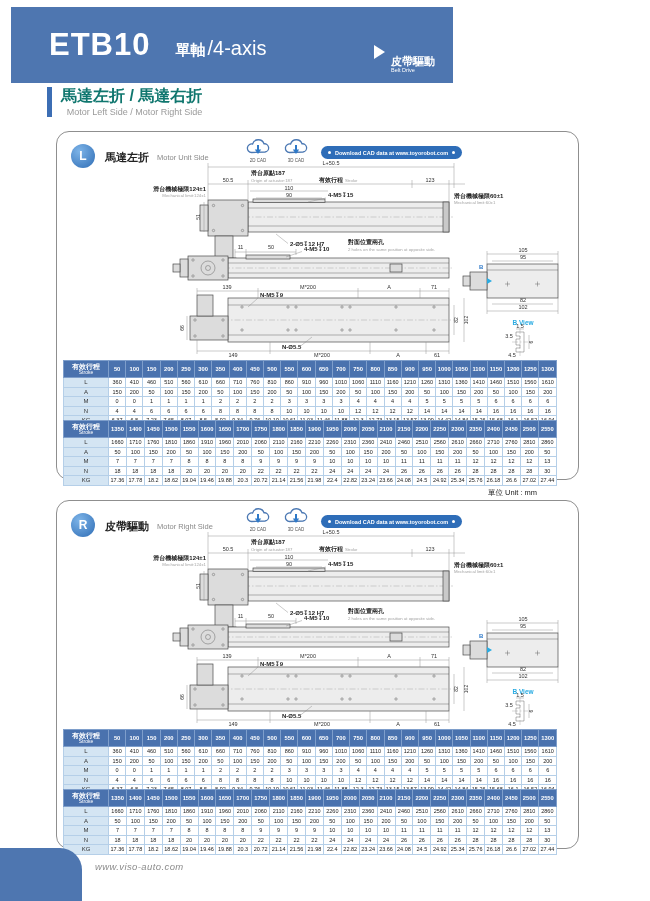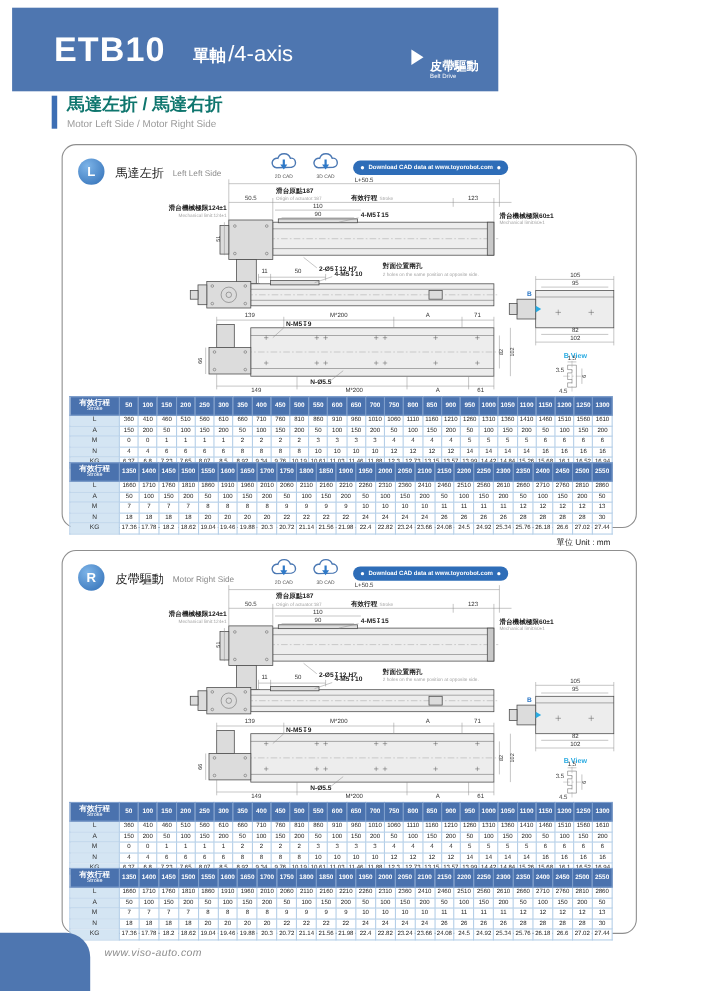--- a/index.html
+++ b/index.html
@@ -16,33 +16,33 @@
   .drive{position:absolute;right:18px;top:24px;display:flex;align-items:center;}
   .tri{width:0;height:0;border-left:11px solid #fff;border-top:7px solid transparent;
        border-bottom:7px solid transparent;margin-right:6px;}
   .dcol{display:flex;flex-direction:column;color:#fff;line-height:1.1;}
   .dcol b{font-size:11px;margin-top:24px;}
   .dcol i{font-style:normal;font-size:5.5px;}
 
   
   .sect{position:absolute;left:47px;top:87px;border-left:5px solid #3c6eb4;padding-left:9px;}
   .sect .zh{font-size:16px;font-weight:bold;color:#0f766e;line-height:1.1;}
-  .sect .en{font-size:9px;color:#9a9a9a;margin-top:2px;}
-
-  .unit{position:absolute;left:470px;width:85px;text-align:right;font-size:7.5px;color:#222;}
+  .sect .en{font-size:9px;color:#9a9a9a;margin-top:2px;text-align:right;}
+
+  .unit{position:absolute;left:470px;width:85px;text-align:center;font-size:7.5px;color:#222;}
   .unit-l{top:139px;} .unit-r{top:488px;}
 
   
   .panel{position:absolute;left:56px;width:521px;border:1.2px solid #8f8f8f;border-radius:13px;
          background:#fff;}
   .panel-l{top:131px;height:347px;} .panel-r{top:500px;height:347px;}
   .badge{position:absolute;left:14px;top:12px;width:24px;height:24px;border-radius:50%;
          background:radial-gradient(circle at 35% 30%,#7db4e8,#2f6db5);color:#fff;
          font-size:12px;font-weight:bold;display:flex;align-items:center;justify-content:center;}
-  .pt-zh{position:absolute;left:48px;top:18px;font-size:11px;font-weight:normal;color:#222;}
+  .pt-zh{position:absolute;left:48px;top:18px;font-size:11px;font-weight:bold;color:#222;}
   .pt-en{position:absolute;left:100px;top:21px;font-size:7.5px;color:#8a8a8a;}
   .cloud{position:absolute;top:6px;width:34px;text-align:center;}
   .cloud-1{left:184px;} .cloud-2{left:222px;}
   .cloud svg{width:28px;height:20px;display:block;margin:0 auto;}
   .cloud-lab{font-size:4.5px;color:#555;margin-top:0;}
   .pill{position:absolute;left:264px;top:14px;height:13px;background:#2e6db8;border-radius:7px;
         color:#fff;font-size:5.5px;font-weight:bold;display:flex;align-items:center;
         padding:0 7px;white-space:nowrap;}
   .pd{width:3px;height:3px;border-radius:50%;background:#fff;display:inline-block;}
   .pill span{margin:0 4px;}
@@ -106,21 +106,21 @@
     <div class="zh">馬達左折 / 馬達右折</div>
     <div class="en">Motor Left Side / Motor Right Side</div>
   </div>
 
   <div class="unit unit-l">單位 Unit : mm</div>
   <div class="unit unit-r">單位 Unit : mm</div>
 
   <section class="panel panel-l">
     <div class="badge">L</div>
     <div class="pt-zh">馬達左折</div>
-    <div class="pt-en">Left Left Side</div>
+    <div class="pt-en">Motor Unit Side</div>
     <div class="cloud cloud-1">
       <svg viewBox="0 0 28 20">
         <path d="M7.5 14.5 a4.3 4.3 0 1 1 1.1-8.5 A6 6 0 0 1 20 5.8 a4.1 4.1 0 0 1 1 8.2 z" fill="#fff" stroke="#4b78b3" stroke-width="1.3"></path>
         <line x1="14" y1="7" x2="14" y2="12" stroke="#2e79c8" stroke-width="2"></line>
         <polygon points="10.8,11.5 17.2,11.5 14,16 " fill="#2e79c8"></polygon>
       </svg>
       <div class="cloud-lab">2D CAD</div>
     </div>
     <div class="cloud cloud-2">
       <svg viewBox="0 0 28 20">

